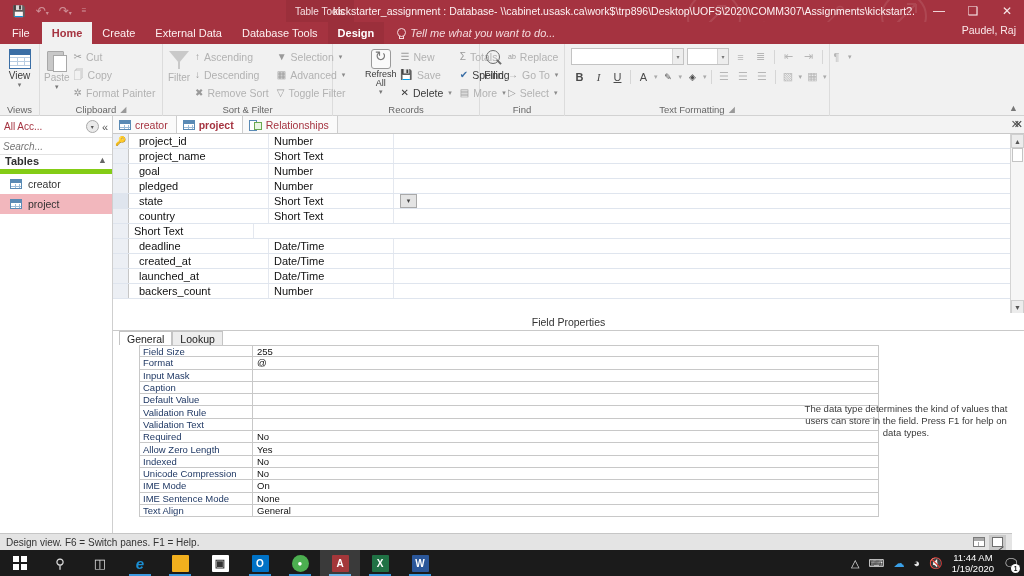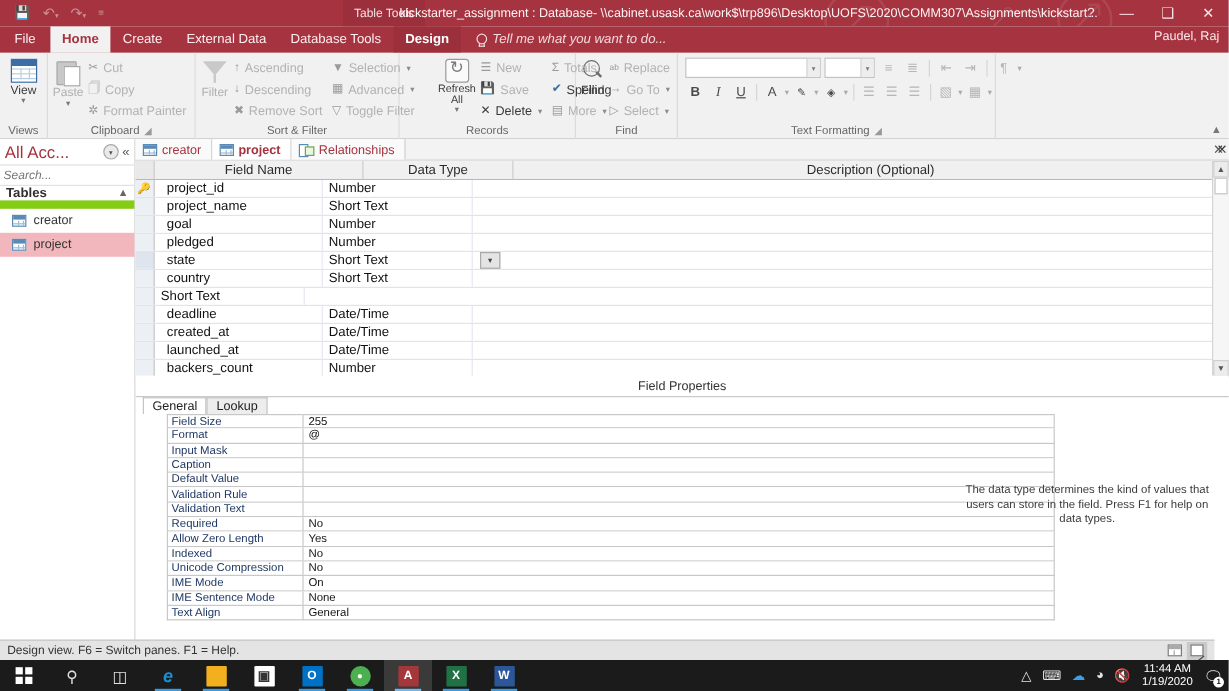--- a/index.html
+++ b/index.html
@@ -187,38 +187,38 @@
 
   
   .navpane {
     position: absolute; top: 116px; left: 0; width: 113px; bottom: 38px;
     background: #ffffff; border-right: 1px solid #cfcfcf;
   }
   .np-header {
     height: 22px; display:flex; align-items:center; gap:3px; padding:0 4px;
     border-bottom:1px solid #e2e2e2;
   }
-  .np-title { color:#a53340; font-size:14px; flex:1; white-space:nowrap; overflow:hidden; }
+  .np-title { color:#a53340; font-size:10px; flex:1; white-space:nowrap; overflow:hidden; }
   .np-dd { width:13px; height:13px; border:1px solid #a9a9a9; border-radius:50%;
            background:#eaeaea; display:flex; align-items:center; justify-content:center;
            font-size:6px; color:#555; }
   .np-collapse { color:#555; font-size:11px; }
   .np-search {
     height: 17px; display:flex; align-items:center; gap:2px;
     border-bottom:1px solid #e2e2e2; padding:0 3px;
   }
   .np-search input {
     flex:1; border:0; outline:0; font-size:10px; font-style:italic; color:#8a8a8a;
     font-family:"Liberation Sans", sans-serif; background:transparent;
   }
   .np-search .mag { color:#3a6ea5; font-size:11px; }
   .np-grouphdr {
     height: 19px; display:flex; align-items:flex-start; padding:0 5px;
     font-weight:bold; color:#2f2f2f; font-size:11px;
-    border-bottom:7px solid #84cc16;
+    border-bottom:5px solid #84cc16;
   }
   .np-grouphdr .chev { margin-left:auto; font-size:9px; color:#666; }
   .np-item {
     height: 20px; display:flex; align-items:center; gap:6px; padding:0 5px 0 10px;
     color:#333; font-size:10.5px;
   }
   .np-item.selected { background:#f2b7bd; }
   .ico-table {
     width:12px; height:10px; border:1px solid #5a8ab5; background:#fff; position:relative; flex:none;
   }
@@ -682,26 +682,20 @@
     </div>
     <div class="dtab">
       <span class="ico-rel"></span>
       <span>Relationships</span>
     </div>
   </div>
   <span class="dtab-close">✕</span>
 
   <div class="grid">
     <span class="grid-close">✕</span>
-    <div class="grid-head">
-      <div class="gh-sel"></div>
-      <div class="gh-cell gh-name">Field Name</div>
-      <div class="gh-cell gh-type">Data Type</div>
-      <div class="gh-cell gh-desc">Description (Optional)</div>
-    </div>
 
     <div class="grow">
       <div class="sel">
           <span class="key">🔑</span>
         </div>
       <div class="cell-name">project_id</div>
       <div class="cell-type">Number</div>
       <div class="cell-desc"></div>
     </div>
     <div class="grow">

